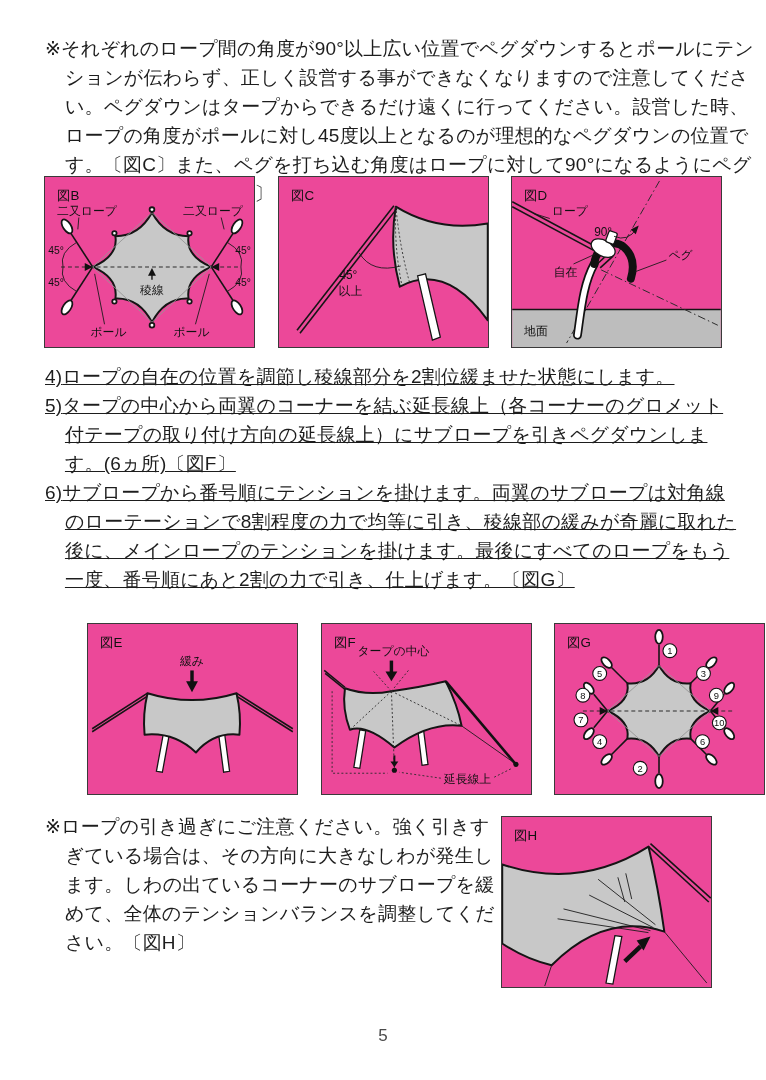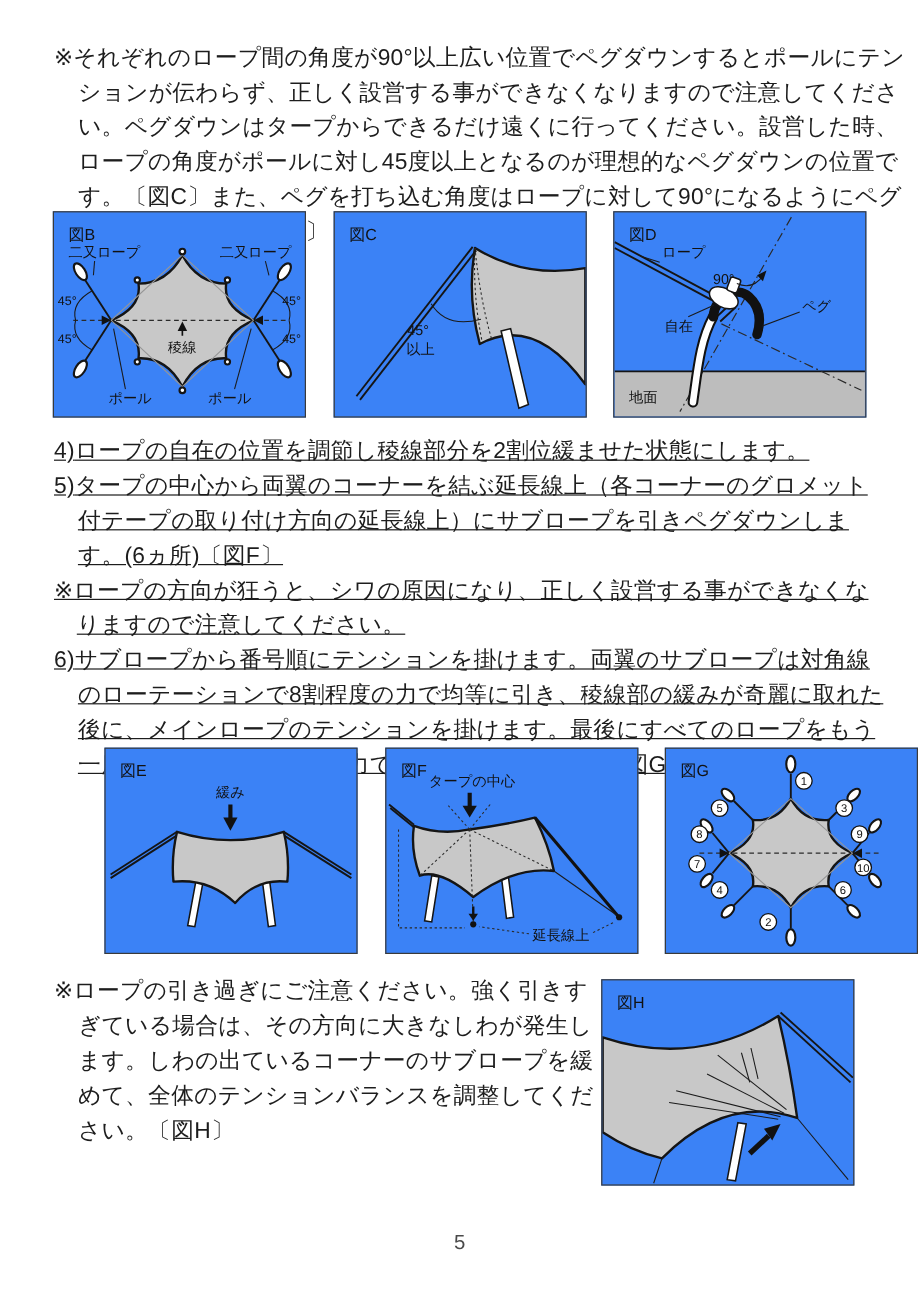--- a/index.html
+++ b/index.html
@@ -8,21 +8,21 @@
     font-family:"Liberation Sans","DejaVu Sans",sans-serif;
     color:#1d1d1d;
   }
   .abs{position:absolute;}
   .txt{font-size:19px;line-height:29px;letter-spacing:.2px;}
   .hang{padding-left:1.05em;text-indent:-1.05em;margin:0;}
   .subnote{margin:0 0 0 1.05em;padding-left:1em;text-indent:-1em;}
   .steps p{margin:0;}
   .fig-row{left:44px;width:678px;display:flex;gap:22.5px;}
   .figbox{
-    width:211px;height:172px;border:1.4px solid #3a3a3a;background:#3b82f6;
+    width:211px;height:172px;border:1.4px solid #3a3a3a;background:#ec4899;
     box-sizing:border-box;margin:0;flex:0 0 auto;
   }
   .figbox svg{display:block;width:100%;height:100%;}
   .figlabel{font-size:13.5px;fill:#111;}
   .flab{font-size:12px;fill:#111;}
   .flab-s{font-size:10.5px;fill:#111;}
   .tarp{fill:#c8c8c8;stroke:#151515;stroke-width:2;stroke-linejoin:round;}
   .fold{stroke:#969696;stroke-width:.9;fill:none;}
   .dash{stroke:#2a2a2a;stroke-width:1.1;stroke-dasharray:4 3;fill:none;}
   .dot{stroke:#2a2a2a;stroke-width:.9;stroke-dasharray:2 2.2;fill:none;}
@@ -140,21 +140,20 @@
       <text class="flab" text-anchor="middle" x="54" y="100" font-size="12.5">自在</text>
       <text class="flab" x="158" y="83" font-size="12.5">ペグ</text>
       <text class="flab" x="12" y="160" font-size="12.5">地面</text>
     </svg>
   </figure>
 </div>
 
 <div class="abs txt steps" style="top:362px;left:45px;width:692px;text-decoration:underline;">
   <p class="hang"><span>4)</span><span>ロープの自在の位置を調節し稜線部分を2割位緩ませた状態にします。</span></p>
   <p class="hang"><span>5)</span><span>タープの中心から両翼のコーナーを結ぶ延長線上（各コーナーのグロメット付テープの取り付け方向の延長線上）にサブロープを引きペグダウンします。(6ヵ所)〔図F〕</span></p>
-  <p class="subnote">※ロープの方向が狂うと、シワの原因になり、正しく設営する事ができなくなりますので注意してください。</p>
   <p class="hang"><span>6)</span><span>サブロープから番号順にテンションを掛けます。両翼のサブロープは対角線のローテーションで8割程度の力で均等に引き、稜線部の緩みが奇麗に取れた後に、メインロープのテンションを掛けます。最後にすべてのロープをもう一度、番号順にあと2割の力で引き、仕上げます。〔図G〕</span></p>
 </div>
 
 <div class="abs fig-row" style="top:623px;margin-left:43px;">
 
   <figure class="figbox">
     <svg viewBox="0 0 211 172">
       <g class="rope">
         <line x1="60" y1="70" x2="4" y2="106"></line>
           <line x1="60" y1="73" x2="4" y2="109"></line>

